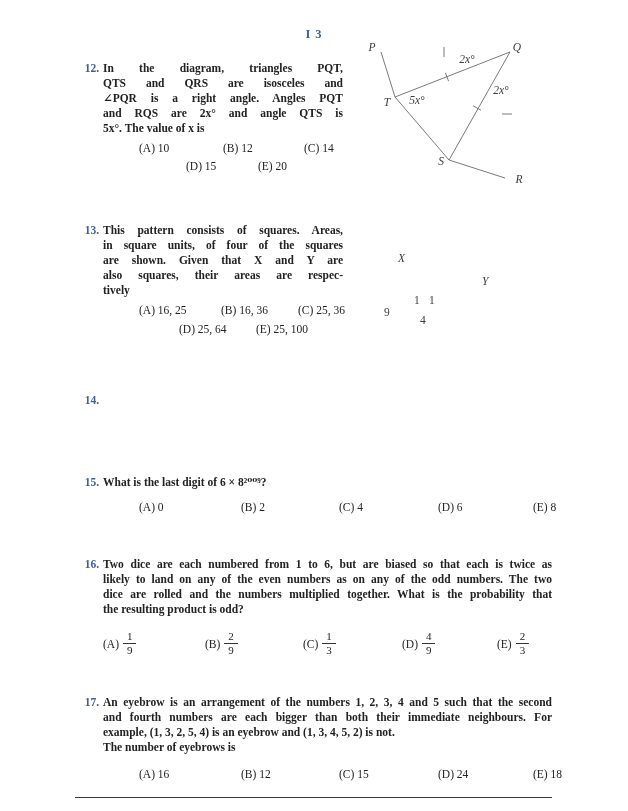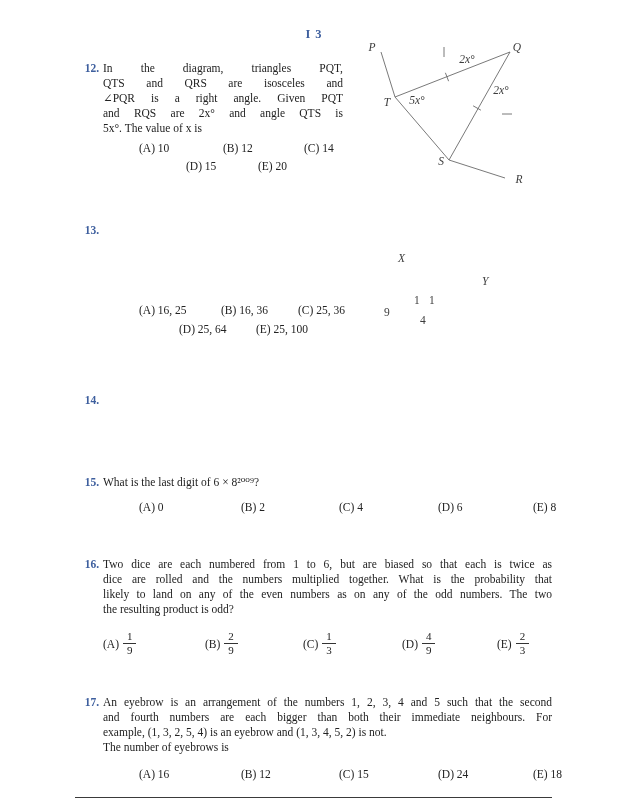--- a/index.html
+++ b/index.html
@@ -15,21 +15,21 @@
   .header{
     position:absolute;left:0;top:27px;width:628px;
     text-align:center;font-weight:bold;font-size:12.5px;
     color:#3e5f9e;letter-spacing:1px;
   }
   .qnum{
     position:absolute;left:75px;width:24px;text-align:right;
     font-weight:bold;font-size:11.5px;line-height:15px;color:#3e5f9e;
   }
   .qtext{
-    position:absolute;left:103px;font-size:11.5px;line-height:15px;color:#222;
+    position:absolute;left:103px;font-size:11.5px;line-height:15px;color:#222;font-weight:bold;
   }
   .narrow{width:240px;}
   .wide{width:449px;}
   .jline{text-align:justify;text-align-last:justify;}
   .lastline{text-align:right;text-align-last:left;}
   .optrow{position:absolute;left:0;width:628px;height:18px;}
   .opt{position:absolute;top:0;font-size:11.5px;white-space:nowrap;color:#222;margin-left:36px;}
   .fracrow{height:36px;}
   .fropt{position:absolute;top:0;display:flex;align-items:center;gap:4px;font-size:11.5px;color:#222;}
   .frac{display:inline-block;text-align:center;font-size:11px;line-height:13px;}
@@ -49,21 +49,21 @@
 <body>
 
 <div class="page">
 
   <div class="header">I 3</div>
 
   <div class="qnum" style="top:61px">12.</div>
   <div class="qtext narrow" style="top:61px">
     <div class="jline">In the diagram, triangles PQT,</div>
     <div class="jline">QTS and QRS are isosceles and</div>
-    <div class="jline">∠PQR is a right angle. Given PQT</div>
+    <div class="jline">∠PQR is a right angle. Angles PQT</div>
     <div class="jline">and RQS are 2x° and angle QTS is</div>
     <div class="lastline">5x°. The value of x is</div>
   </div>
   <div class="optrow" style="top:142px">
     <span class="opt" style="left:103px">(A) 10</span>
     <span class="opt" style="left:187px">(B) 12</span>
     <span class="opt" style="left:268px">(C) 14</span>
   </div>
   <div class="optrow" style="top:160px">
     <span class="opt" style="left:150px">(D) 15</span>
@@ -84,20 +84,27 @@
     <text class="v" x="169" y="20" text-anchor="middle" dominant-baseline="middle">Q</text>
     <text class="v" x="39" y="75" text-anchor="middle" dominant-baseline="middle">T</text>
     <text class="v" x="93" y="134" text-anchor="middle" dominant-baseline="middle">S</text>
     <text class="v" x="171" y="152" text-anchor="middle" dominant-baseline="middle">R</text>
     <text class="v" x="119" y="32" text-anchor="middle" dominant-baseline="middle">2x°</text>
     <text class="v" x="153" y="63" text-anchor="middle" dominant-baseline="middle">2x°</text>
     <text class="v" x="69" y="73" text-anchor="middle" dominant-baseline="middle">5x°</text>
   </svg>
 
   <div class="qnum" style="top:223px">13.</div>
+  <div class="qtext narrow" style="top:223px">
+    <div class="jline">This pattern consists of squares. Areas,</div>
+    <div class="jline">in square units, of four of the squares</div>
+    <div class="jline">are shown. Given that X and Y are</div>
+    <div class="jline">also squares, their areas are respec-</div>
+    <div class="lastline">tively</div>
+  </div>
   <div class="optrow" style="top:304px">
     <span class="opt" style="left:103px">(A) 16, 25</span>
     <span class="opt" style="left:185px">(B) 16, 36</span>
     <span class="opt" style="left:262px">(C) 25, 36</span>
   </div>
   <div class="optrow" style="top:323px">
     <span class="opt" style="left:143px">(D) 25, 64</span>
     <span class="opt" style="left:220px">(E) 25, 100</span>
   </div>
 
@@ -120,22 +127,22 @@
     <span class="opt" style="left:103px">(A) 0</span>
     <span class="opt" style="left:205px">(B) 2</span>
     <span class="opt" style="left:303px">(C) 4</span>
     <span class="opt" style="left:402px">(D) 6</span>
     <span class="opt" style="left:497px">(E) 8</span>
   </div>
 
   <div class="qnum" style="top:557px">16.</div>
   <div class="qtext wide" style="top:557px">
     <div class="jline">Two dice are each numbered from 1 to 6, but are biased so that each is twice as</div>
+    <div class="jline">likely to land on any of the even numbers as on any of the odd numbers. The two</div>
     <div class="jline">dice are rolled and the numbers multiplied together. What is the probability that</div>
-    <div class="jline">likely to land on any of the even numbers as on any of the odd numbers. The two</div>
     <div class="lastline">the resulting product is odd?</div>
   </div>
   <div class="optrow fracrow" style="top:630px">
     <span class="fropt" style="left:103px">
       <span>(A)</span>
       <span class="frac">
           <span class="num">1</span>
           <span class="den">9</span>
         </span>
     </span>

